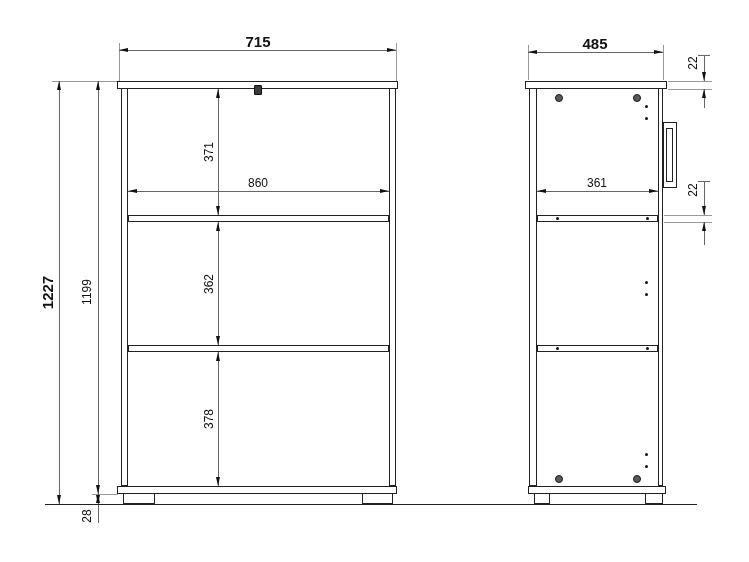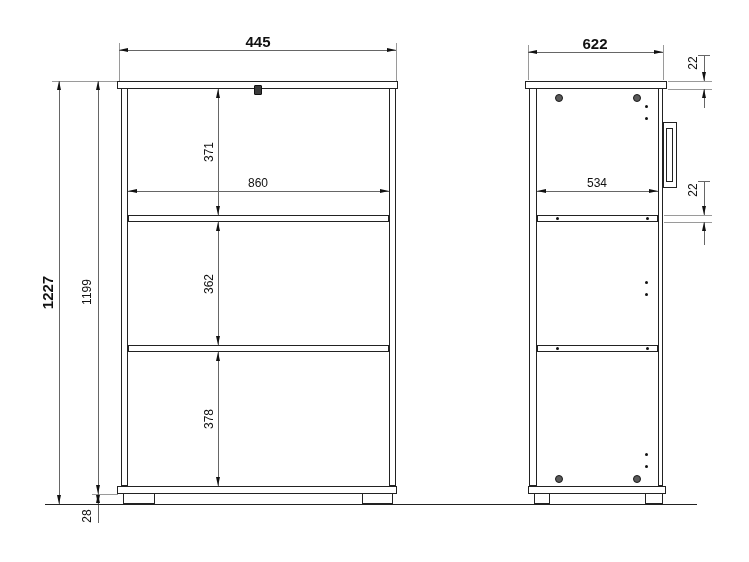--- a/index.html
+++ b/index.html
@@ -49,21 +49,21 @@
     <div class="lock" style="left:254px;top:85px;width:8px;height:10px"></div>
   </div>
 
   
   <div style="display:contents">
     <div class="vline ext" style="left:119px;top:43px;height:38px"></div>
     <div class="vline ext" style="left:396px;top:43px;height:38px"></div>
     <div class="hline dim" style="left:119px;top:50px;width:277px"></div>
     <div class="arr left" style="left:119px;top:48px"></div>
     <div class="arr right" style="left:387px;top:48px"></div>
-    <div class="lbl b" style="left:238px;top:34px;width:40px">445</div>
+    <div class="lbl b" style="left:238px;top:34px;width:40px">715</div>
   </div>
 
   
   <div style="display:contents">
     <div class="hline dim" style="left:128px;top:191px;width:261px"></div>
     <div class="arr left" style="left:128px;top:189px"></div>
     <div class="arr right" style="left:380px;top:189px"></div>
     <div class="lbl" style="left:238px;top:176px;width:40px">860</div>
   </div>
 
@@ -145,29 +145,29 @@
     <div class="dot" style="left:645px;top:465px"></div>
   </div>
 
   
   <div style="display:contents">
     <div class="vline ext" style="left:528px;top:45px;height:35px"></div>
     <div class="vline ext" style="left:663px;top:45px;height:35px"></div>
     <div class="hline dim" style="left:528px;top:52px;width:135px"></div>
     <div class="arr left" style="left:528px;top:50px"></div>
     <div class="arr right" style="left:654px;top:50px"></div>
-    <div class="lbl b" style="left:575px;top:36px;width:40px">622</div>
+    <div class="lbl b" style="left:575px;top:36px;width:40px">485</div>
   </div>
 
   
   <div style="display:contents">
     <div class="hline dim" style="left:537px;top:191px;width:121px"></div>
     <div class="arr left" style="left:537px;top:189px"></div>
     <div class="arr right" style="left:649px;top:189px"></div>
-    <div class="lbl" style="left:577px;top:176px;width:40px">534</div>
+    <div class="lbl" style="left:577px;top:176px;width:40px">361</div>
   </div>
 
   
   <div style="display:contents">
     <div class="hline ext" style="left:668px;top:81px;width:44px"></div>
     <div class="hline ext" style="left:668px;top:89px;width:44px"></div>
     <div class="hline dim" style="left:698px;top:55px;width:12px"></div>
     <div class="vline dim" style="left:704px;top:55px;height:26px"></div>
     <div class="arr down" style="left:702px;top:72px"></div>
     <div class="vline dim" style="left:704px;top:89px;height:19px"></div>

